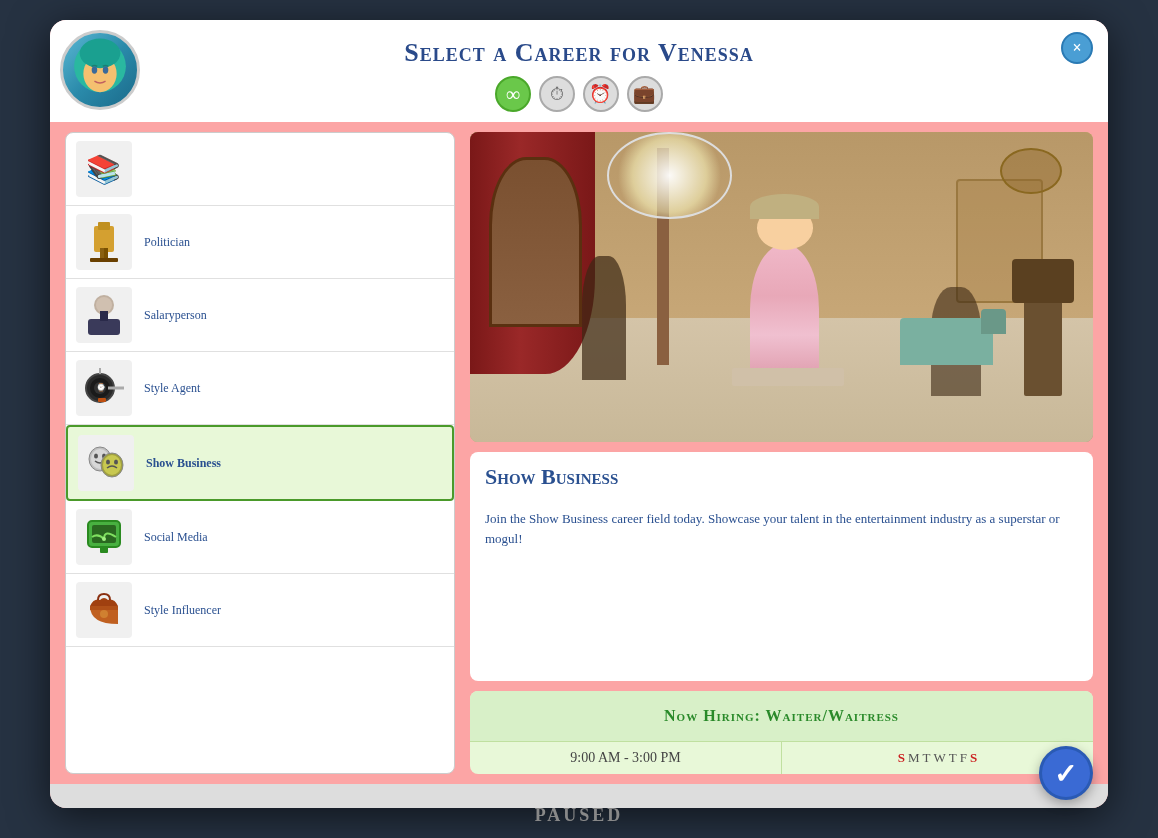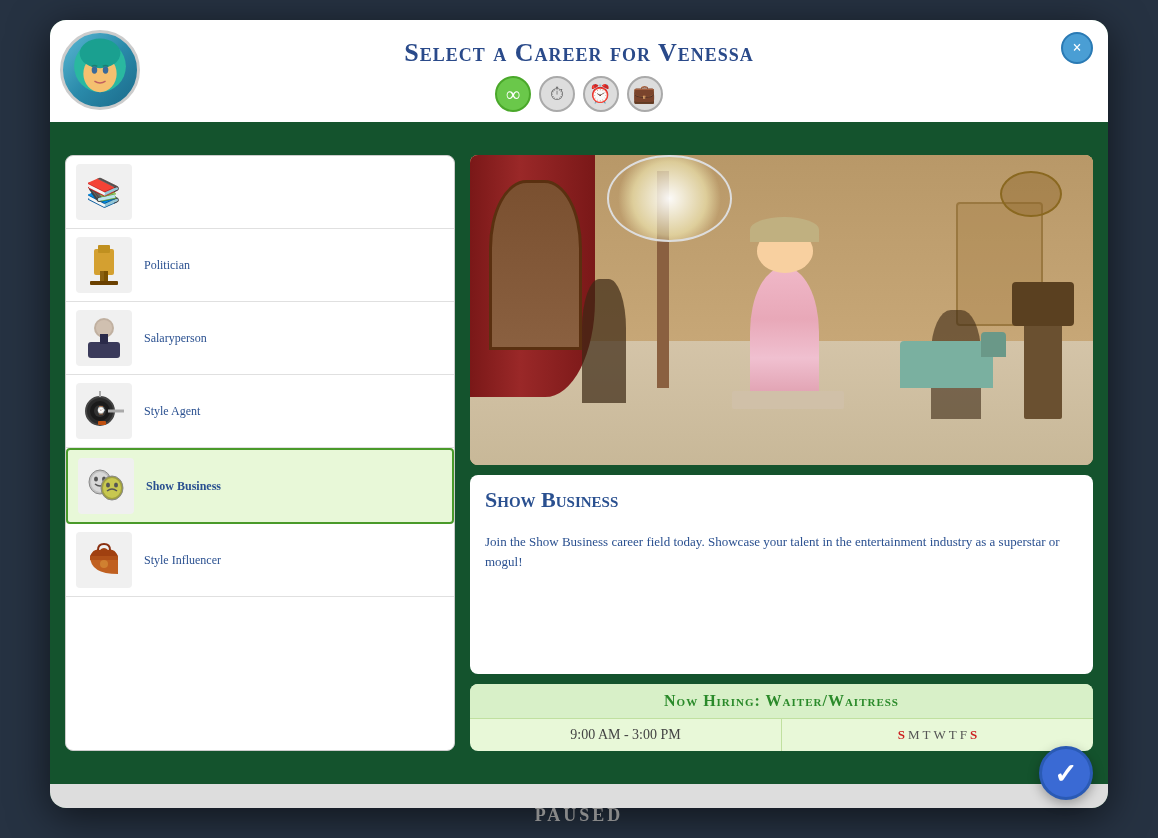--- a/index.html
+++ b/index.html
@@ -18,26 +18,25 @@
       inset: 0;
       background: rgba(30,40,55,0.7);
     }
 
     .modal {
       position: absolute;
       top: 20px;
       left: 50px;
       right: 50px;
       bottom: 30px;
-      background: #14532d;
+      background: #fca5a5;
       border-radius: 16px;
       box-shadow: 0 8px 40px rgba(0,0,0,0.6);
       display: flex;
       flex-direction: column;
-      gap: 23px;
     }
 
     .modal-header {
       background: white;
       border-radius: 16px 16px 0 0;
       padding: 18px 20px 10px;
       text-align: center;
       position: relative;
     }
 
@@ -247,21 +246,21 @@
     }
 
     .hiring-section {
       background: #e8f8d8;
       border-radius: 8px;
       overflow: hidden;
     }
 
     .hiring-banner {
       text-align: center;
-      padding: 8px;
+      padding: 16px;
       background: #d8f0c8;
     }
 
     .hiring-text {
       font-size: 16px;
       font-weight: bold;
       color: #2a8a2a;
       font-variant: small-caps;
       letter-spacing: 1px;
     }
@@ -450,20 +449,34 @@
             <ellipse cx="30" cy="26" rx="11" ry="12" fill="#a0a040" stroke="#888" stroke-width="1"></ellipse>
             <ellipse cx="30" cy="26" rx="9" ry="10" fill="#c8c850"></ellipse>
             <path d="M25 29 Q30 25 35 29" stroke="#555" stroke-width="1.5" fill="none"></path>
             <ellipse cx="26" cy="23" rx="2" ry="2.5" fill="#555"></ellipse>
             <ellipse cx="34" cy="23" rx="2" ry="2.5" fill="#555"></ellipse>
           </svg>
         </div>
         <span class="career-name" style="font-weight:bold;">Show Business</span>
       </div>
 
+      <div class="career-item">
+        <div class="career-icon">
+          <svg width="48" height="48" viewBox="0 0 48 48">
+            <rect x="8" y="8" width="32" height="26" rx="4" fill="#48b040" stroke="#2a8a20" stroke-width="2"></rect>
+            <rect x="12" y="12" width="24" height="18" rx="2" fill="#2a6820"></rect>
+
+            <path d="M24 26 Q18 20 12 24" stroke="#80e060" stroke-width="2" fill="none"></path>
+            <path d="M24 26 Q24 16 36 24" stroke="#80e060" stroke-width="2" fill="none"></path>
+            <circle cx="24" cy="26" r="2" fill="#a0f080"></circle>
+            <rect x="20" y="34" width="8" height="6" rx="1" fill="#2a8a20"></rect>
+          </svg>
+        </div>
+        <span class="career-name">Social Media</span>
+      </div>
 
       <div class="career-item">
         <div class="career-icon">
           <svg width="48" height="48" viewBox="0 0 48 48">
 
             <path d="M10 20 Q10 38 38 38 Q38 20 38 20 Z" fill="#c06020"></path>
             <path d="M10 20 Q14 12 20 14 Q24 10 28 14 Q34 12 38 20 Z" fill="#a04010"></path>
             <rect x="10" y="20" width="28" height="4" fill="#b05018"></rect>
             <circle cx="24" cy="28" r="4" fill="#d08030"></circle>
 

